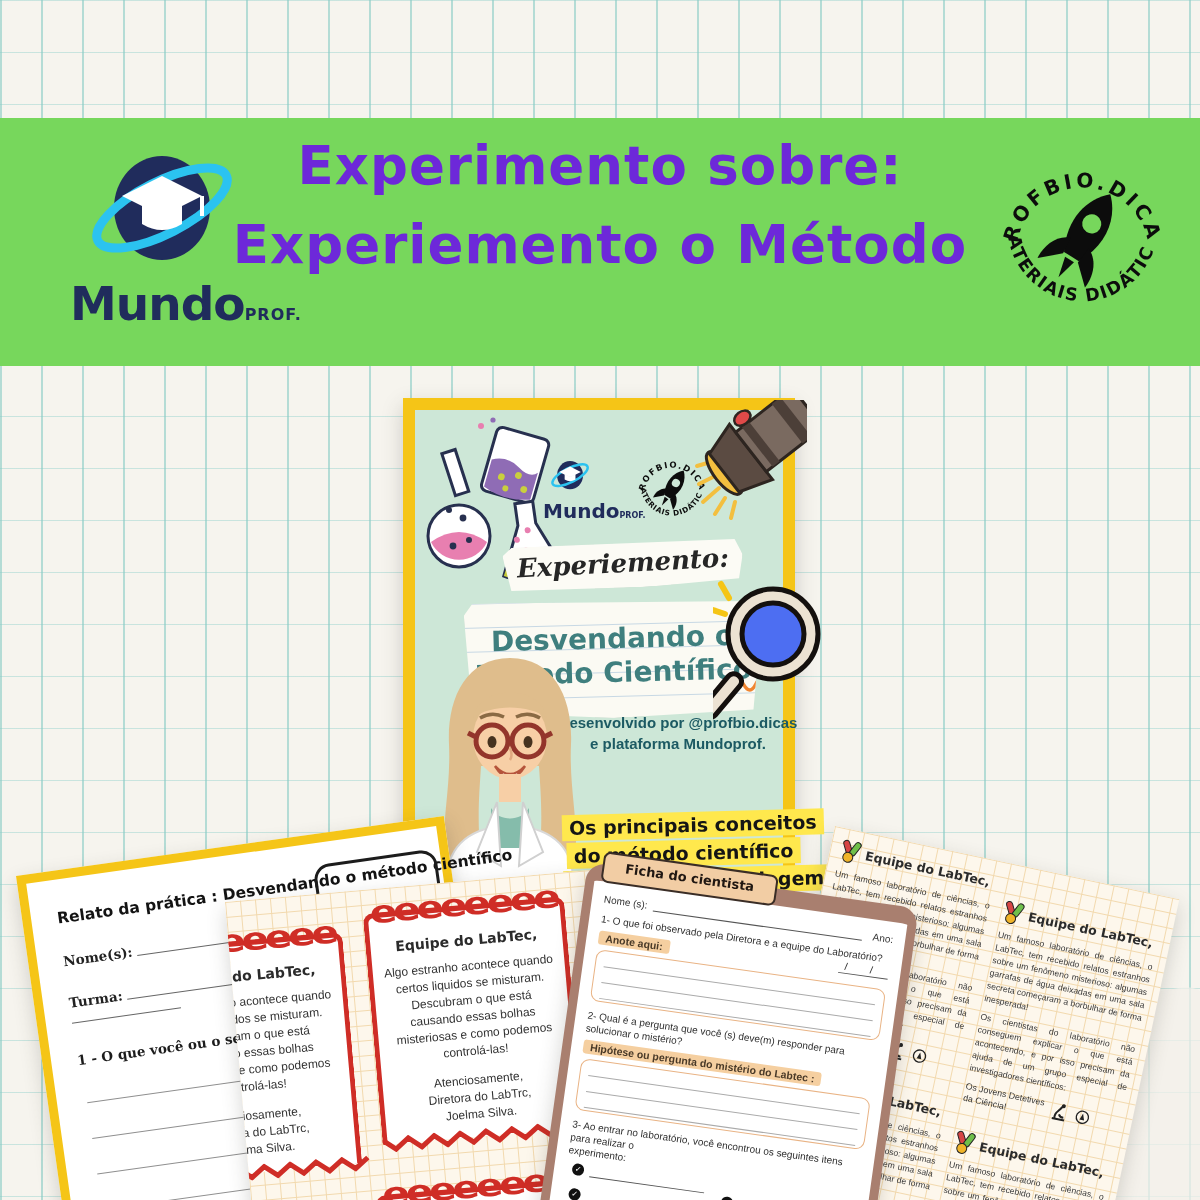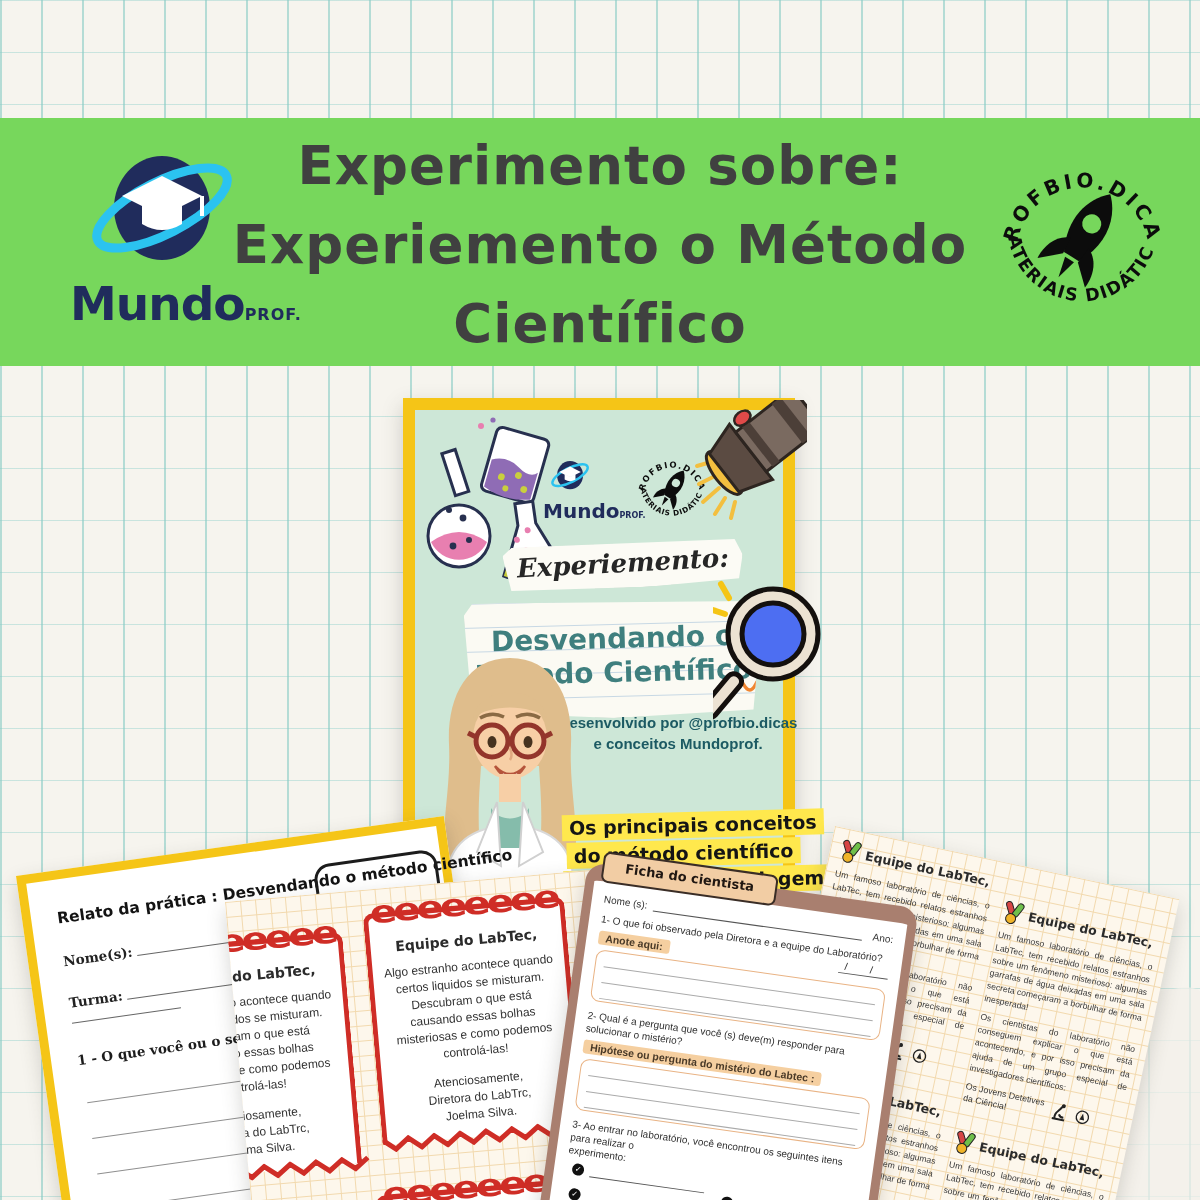--- a/index.html
+++ b/index.html
@@ -6,21 +6,21 @@
   body{font-family:"Liberation Sans",sans-serif;}
   .canvas{position:relative;width:1200px;height:1200px;overflow:hidden;
     background-color:#f6f4ee;
     background-image:
       linear-gradient(90deg, rgba(137,203,197,.60) 1.5px, transparent 1.5px),
       linear-gradient(rgba(152,211,205,.48) 1.5px, transparent 1.5px);
     background-size:41px 52px, 41px 52px;}
   
   .banner{position:absolute;left:0;top:118px;width:1200px;height:248px;background:#77d75c;}
   .banner-title{position:absolute;left:0;right:0;top:8px;text-align:center;
-    font-family:"DejaVu Sans",sans-serif;font-weight:bold;color:#404040;
+    font-family:"DejaVu Sans",sans-serif;font-weight:bold;color:#6d28d9;
     font-size:53px;line-height:79px;letter-spacing:1px;}
   .brand{position:absolute;left:62px;top:28px;width:250px;height:200px;}
   .brand .word{position:absolute;left:8px;top:130px;font-weight:bold;color:#202c5c;
     font-size:47px;letter-spacing:-1px;font-family:"DejaVu Sans",sans-serif;}
   .brand .suffix{font-size:16px;letter-spacing:1px;vertical-align:baseline;}
   .badge-lg{position:absolute;left:995px;top:30px;}
   
   .sheet{position:absolute;box-shadow:0 8px 20px rgba(60,60,50,.22);}
   .grid-cream{background-color:#fdf7ec;background-image:
       linear-gradient(90deg,#f2d9ae 1px,transparent 1px),
@@ -128,21 +128,20 @@
           <path d="M80,58 L80,78 Q100,90 120,78 L120,58 L100,68 Z" fill="#ffffff"></path>
           <line x1="140" y1="50" x2="140" y2="70" stroke="#ffffff" stroke-width="4"></line>
         </g>
       </svg>
       <div class="word"><span>Mundo</span><span class="suffix">PROF.</span></div>
     </div>
 
     <div class="banner-title">
       <div>Experimento sobre:</div>
       <div>Experiemento o Método</div>
-      <div>Científico</div>
     </div>
 
     <svg class="badge-lg" width="175" height="185" viewBox="0 0 100 106">
       <defs>
         <path id="arcTop" d="M13,52 A38,38 0 0 1 87,52"></path>
         <path id="arcBot" d="M8,54 A43,43 0 0 0 92,54"></path>
       </defs>
       <g transform="rotate(32 50 52)">
         <path d="M50,22 C60,31 64,47 55,64 L45,64 C36,47 40,31 50,22 Z" fill="#0c0c0c"></path>
         <circle cx="50" cy="42" r="5.5" fill="#77d75c"></circle>
@@ -260,21 +259,21 @@
       </g>
       <g transform="rotate(40 60 64)">
         <rect x="53" y="118" width="15" height="52" rx="7" fill="#ece2d2" stroke="#14100e" stroke-width="5"></rect>
       </g>
       <circle cx="60" cy="64" r="45" fill="#ece2d2" stroke="#14100e" stroke-width="5"></circle>
       <circle cx="60" cy="64" r="31" fill="#4d6ef2" stroke="#14100e" stroke-width="5"></circle>
     </svg>
 
     <div class="credit">
       <div>Desenvolvido por @profbio.dicas</div>
-      <div>e conceitos Mundoprof.</div>
+      <div>e plataforma Mundoprof.</div>
     </div>
 
     <svg class="scientist" width="186" height="350" viewBox="0 0 186 350">
       <path d="M93,10 C48,10 30,52 32,96 C34,142 24,172 28,214 L64,214 C60,170 62,150 64,118 L122,118 C124,150 126,170 122,214 L158,214 C162,172 152,142 154,96 C156,52 138,10 93,10 Z" fill="#dfbd8c"></path>
       <ellipse cx="93" cy="90" rx="37" ry="41" fill="#f7cfa6"></ellipse>
       <path d="M56,70 C62,36 124,36 130,70 C112,56 74,56 56,70 Z" fill="#dfbd8c"></path>
       <g stroke="#93352b" stroke-width="5" fill="none">
         <circle cx="75" cy="93" r="16"></circle>
           <circle cx="111" cy="93" r="16"></circle>
         <line x1="91" y1="93" x2="95" y2="93"></line>

